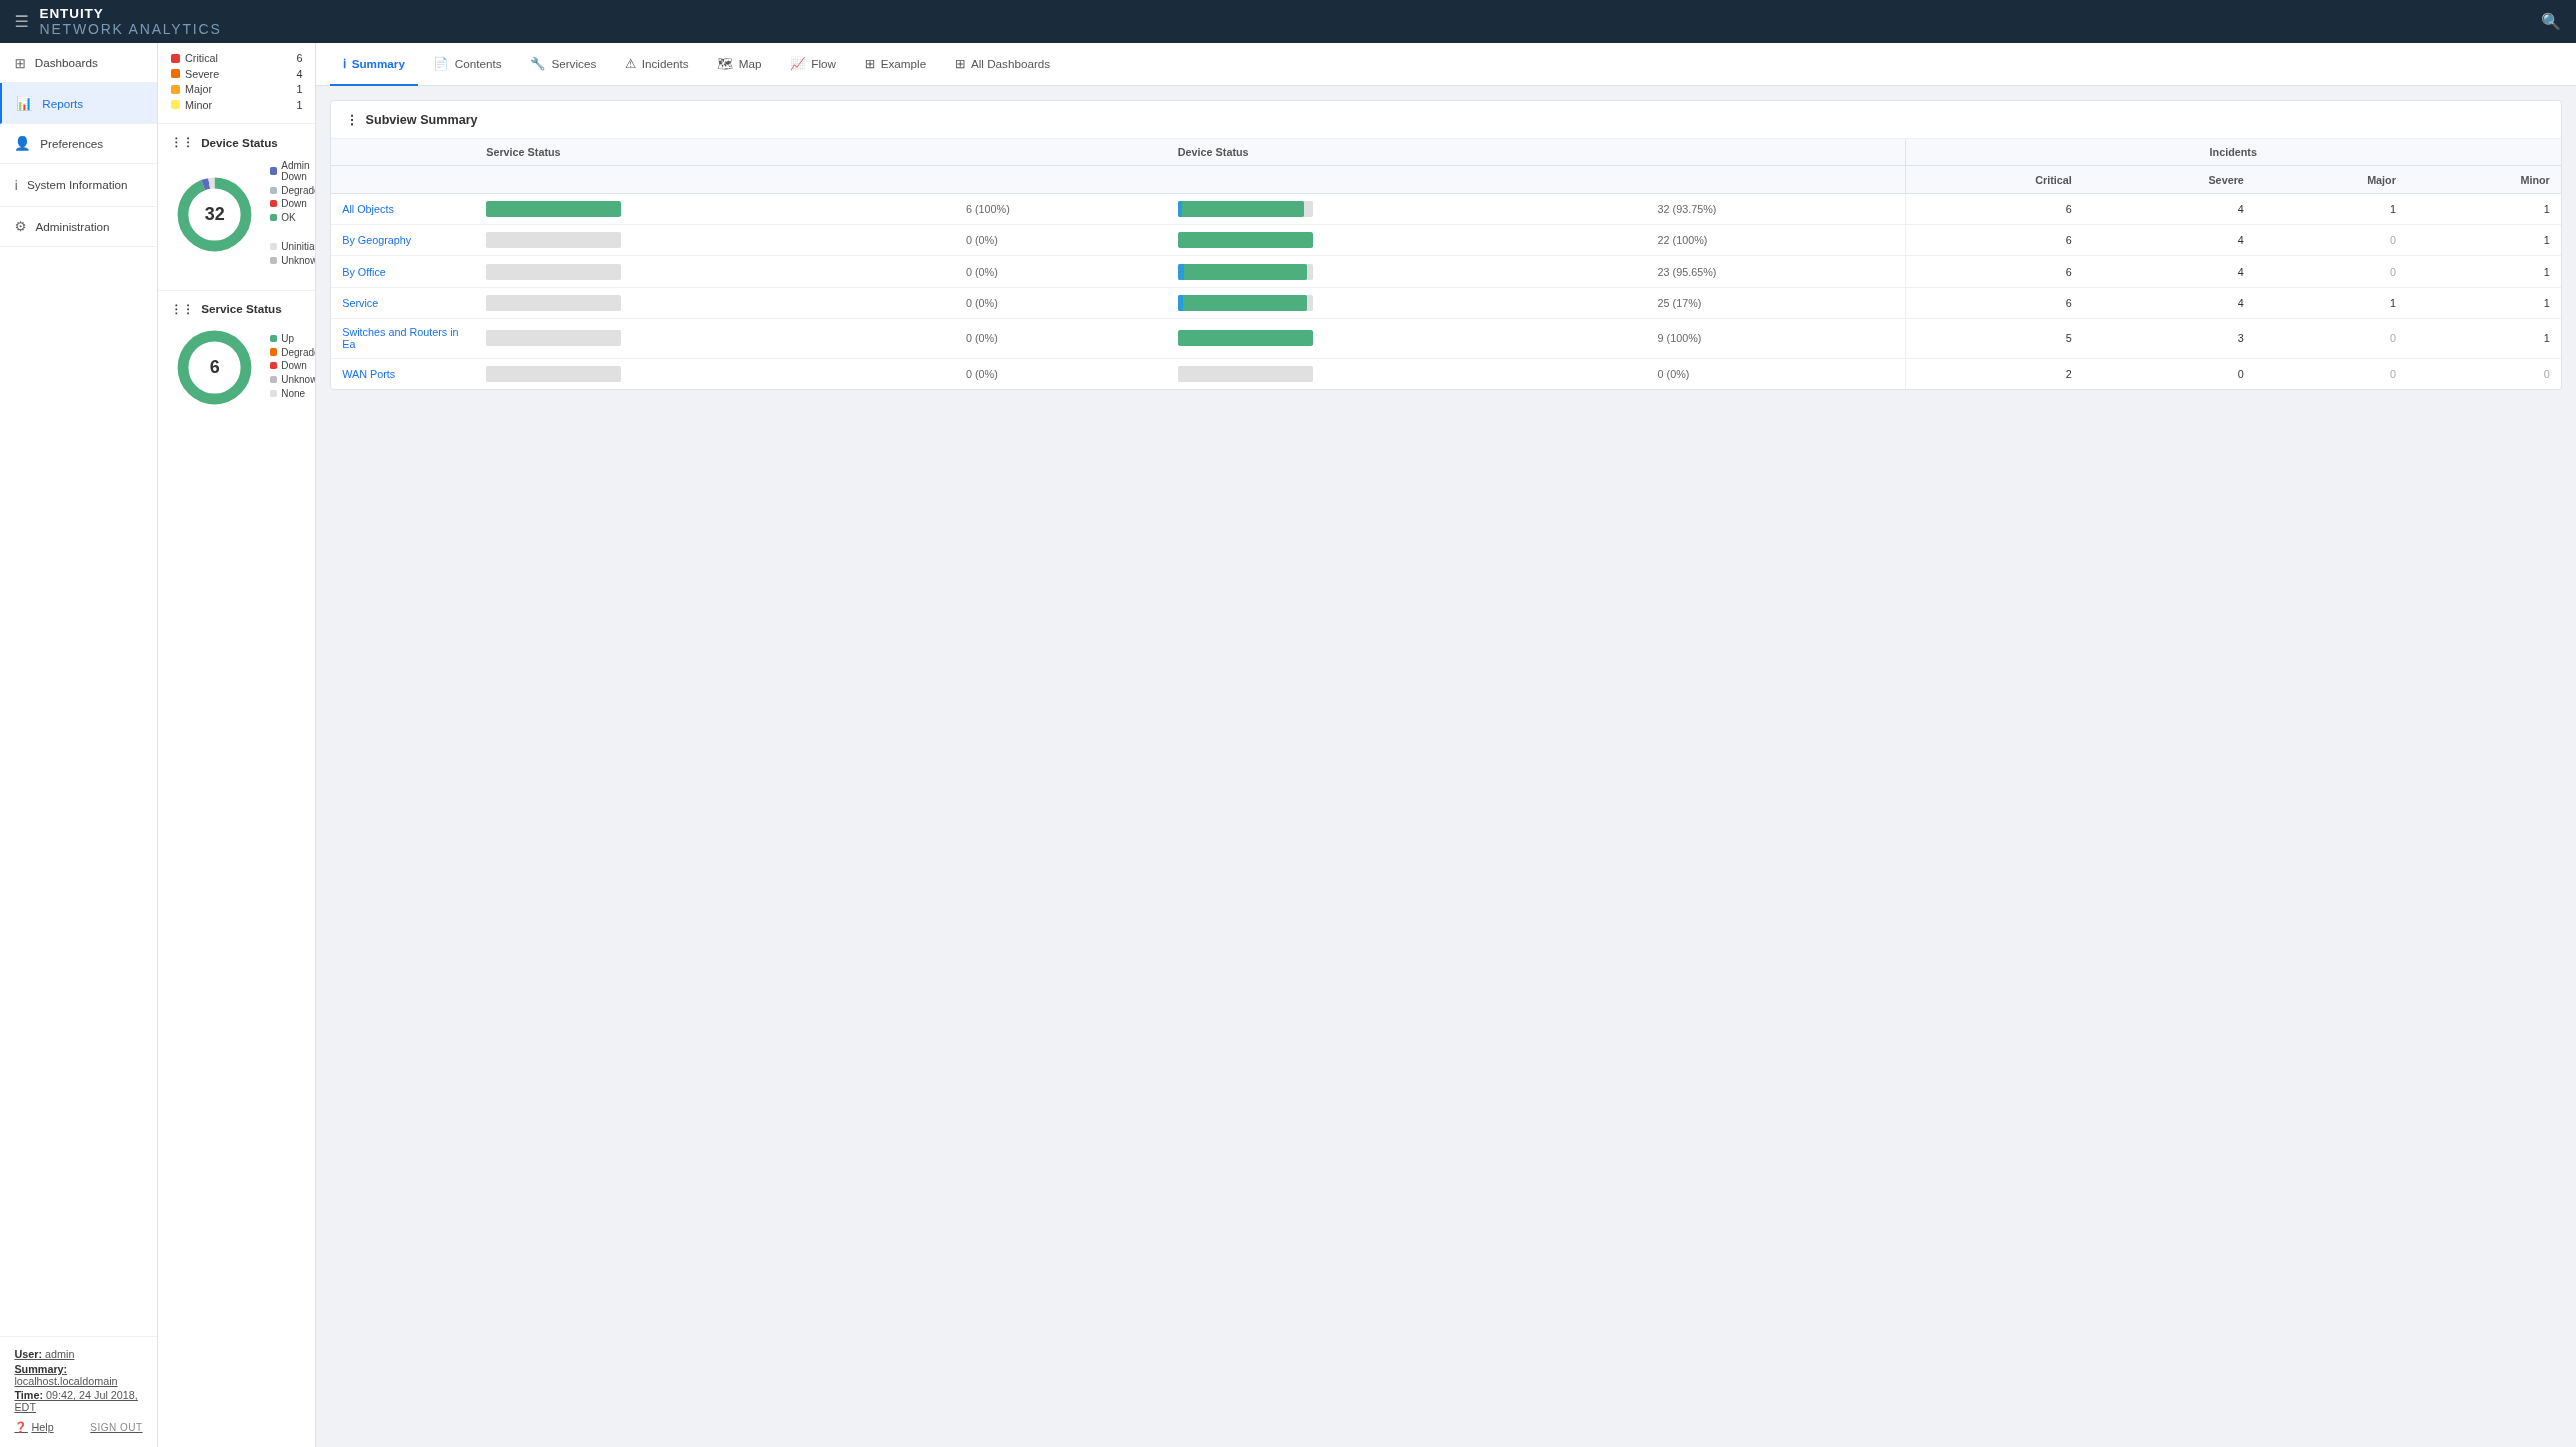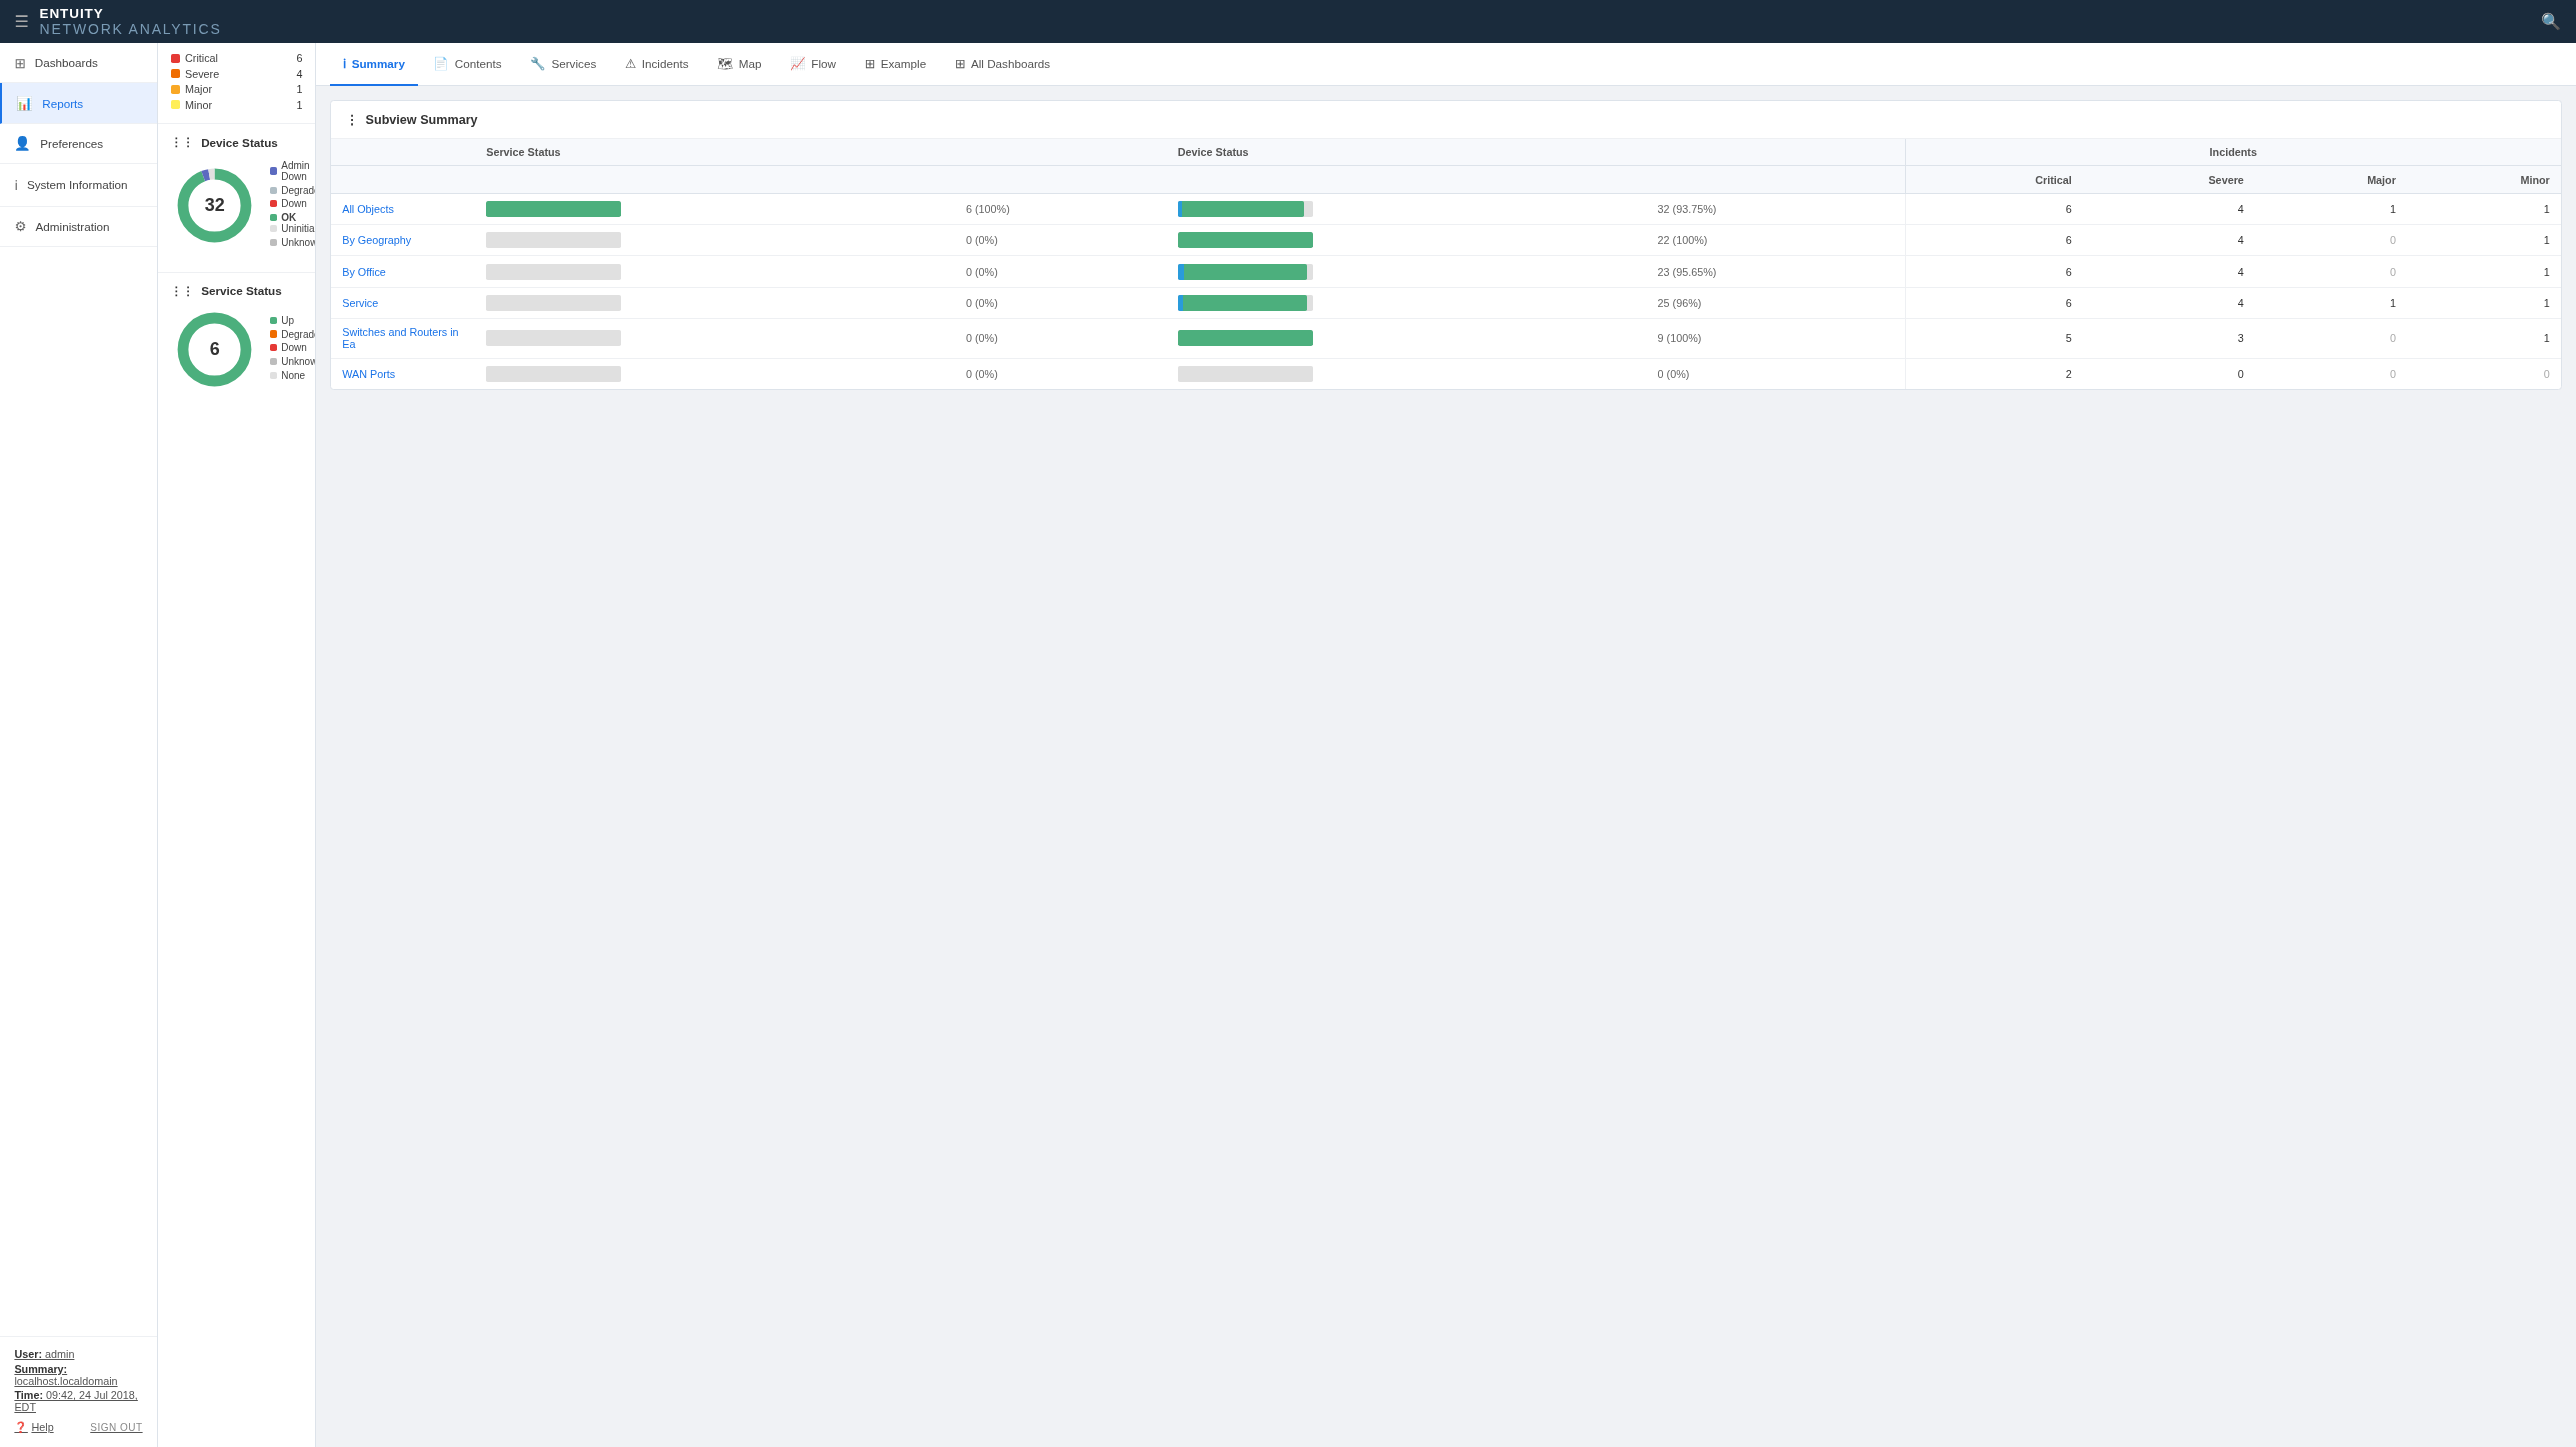--- a/index.html
+++ b/index.html
@@ -272,21 +272,21 @@
     <span class="legend-label">Admin Down</span>
     </div>
             <div class="legend-item" style="margin-bottom: 2.7px;">
               <span class="legend-dot" style="background:#b0bec5;margin-right:4.5px;width:7.2px;height:7.2px;"></span>
     <span class="legend-label">Degraded</span>
     </div>
             <div class="legend-item" style="margin-bottom: 2.7px;">
               <span class="legend-dot" style="background:#e53935;margin-right:4.5px;width:7.2px;height:7.2px;"></span>
     <span class="legend-label">Down</span>
     </div>
-            <div class="legend-item" style="margin-bottom: 0; font-weight: bold;">
+            <div class="legend-item" style="margin-bottom: 18px;">
               <span class="legend-dot" style="background:#4caf7d;margin-right:4.5px;width:7.2px;height:7.2px;"></span>
     <span class="legend-label">OK</span>
     </div>
             <div class="legend-item" style="margin-bottom: 2.7px;">
               <span class="legend-dot" style="background:#e0e0e0;margin-right:4.5px;width:7.2px;height:7.2px;"></span>
     <span class="legend-label">Uninitialised</span>
     </div>
             <div class="legend-item" style="margin-bottom: 2.7px;">
               <span class="legend-dot" style="background:#bdbdbd;margin-right:4.5px;width:7.2px;height:7.2px;"></span>
     <span class="legend-label">Unknown</span>
@@ -509,21 +509,21 @@
     </td>
     <td>
       <div style="position:relative;display:inline-block;">
         <div class="bar-container" style="width:135px;">
           <div class="bar-fill-green" style="width:96%;"></div>
         </div>
         <div style="position:absolute;top:0;left:0;width:4%;height:16px;background:#2196f3;opacity:0.8;border-radius:1.8px 0 0 1.8px;"></div>
       </div>
     </td>
     <td>
-      <span class="status-text">25 (96%)</span>
+      <span class="status-text">25 (17%)</span>
     </td>
     <td class="num-cell" style="border-left:0.9px solid #eef0f3;">6</td>
     <td class="num-cell">4</td>
     <td class="num-cell">1</td>
     <td class="num-cell">1</td>
   </tr>
               <tr>
     <td>
       <a class="link-text">Switches and Routers in Ea</a>
     </td>

